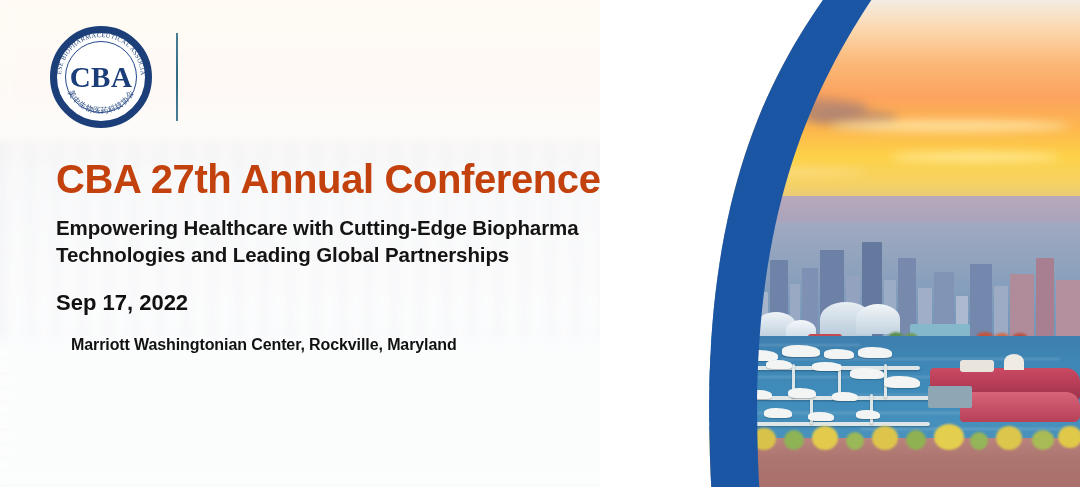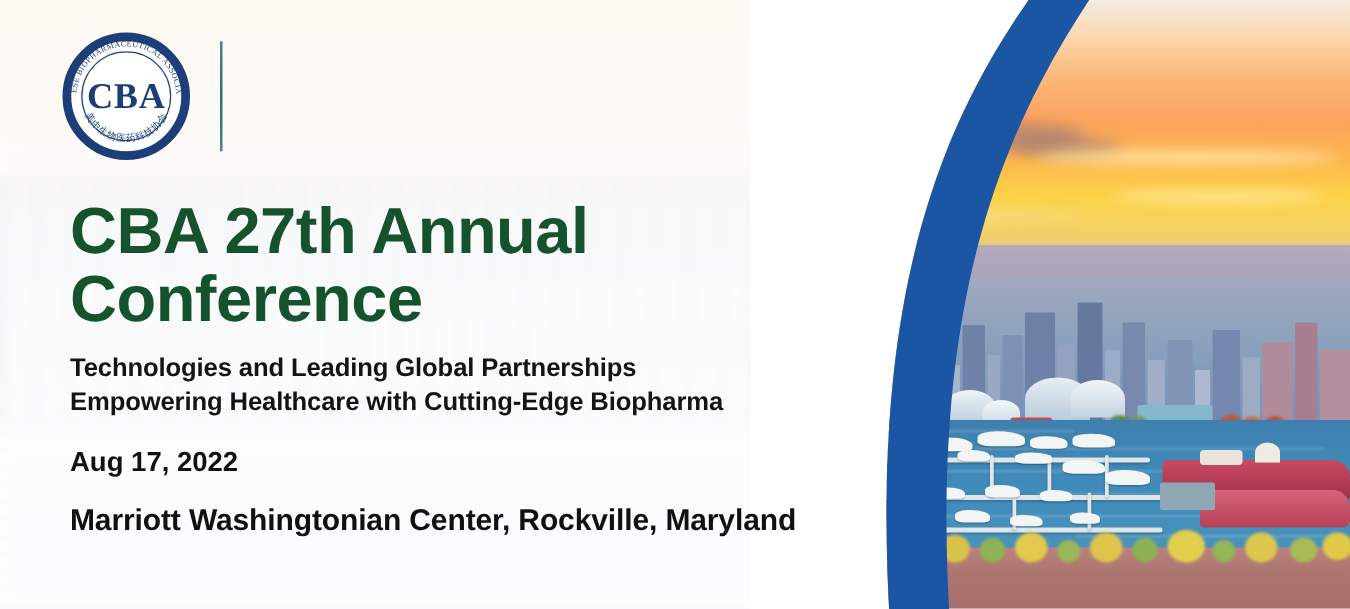--- a/index.html
+++ b/index.html
@@ -243,46 +243,46 @@
     text-shadow: 0 1px 3px rgba(0,0,0,0.85), 0 0 2px rgba(0,0,0,0.9);
   }
 
   
   .content {
     position: absolute;
     left: 56px; top: 158px;
     width: 600px;
   }
   .title {
-    font-size: 52px;
+    font-size: 40px;
     font-weight: bold;
-    color: #14532d;
+    color: #c2410c;
     letter-spacing: -0.4px;
     margin: 0 0 14px 0;
     line-height: 1.05;
   }
   .subtitle {
     font-size: 20.5px;
     font-weight: bold;
     color: #141414;
     line-height: 1.32;
     margin: 0 0 22px 0;
     letter-spacing: -0.1px;
   }
   .date {
     font-size: 22px;
     font-weight: bold;
     color: #111111;
     margin: 0 0 20px 0;
   }
   .venue {
-    font-size: 24px;
+    font-size: 16px;
     font-weight: bold;
     color: #111111;
-    margin: 0;
+    margin: 15px;
     letter-spacing: -0.1px;
   }
 </style>
 </head>
 <body>
 
 <div class="banner">
 
   <div class="left-panel">
     <div class="wm-sky"></div>
@@ -452,20 +452,20 @@
       <div class="cba-center">CBA</div>
     </div>
 
     <div class="logo-divider"></div>
 
   </div>
 
   <div class="content">
     <h1 class="title">CBA 27th Annual Conference</h1>
     <div class="subtitle">
+      <div>Empowering Healthcare with Cutting-Edge Biopharma</div>
       <div>Technologies and Leading Global Partnerships</div>
-      <div>Empowering Healthcare with Cutting-Edge Biopharma</div>
-    </div>
-    <div class="date">Aug 17, 2022</div>
+    </div>
+    <div class="date">Sep 17, 2022</div>
     <div class="venue">Marriott Washingtonian Center, Rockville, Maryland</div>
   </div>
 
 </div>
 
 </body></html>

